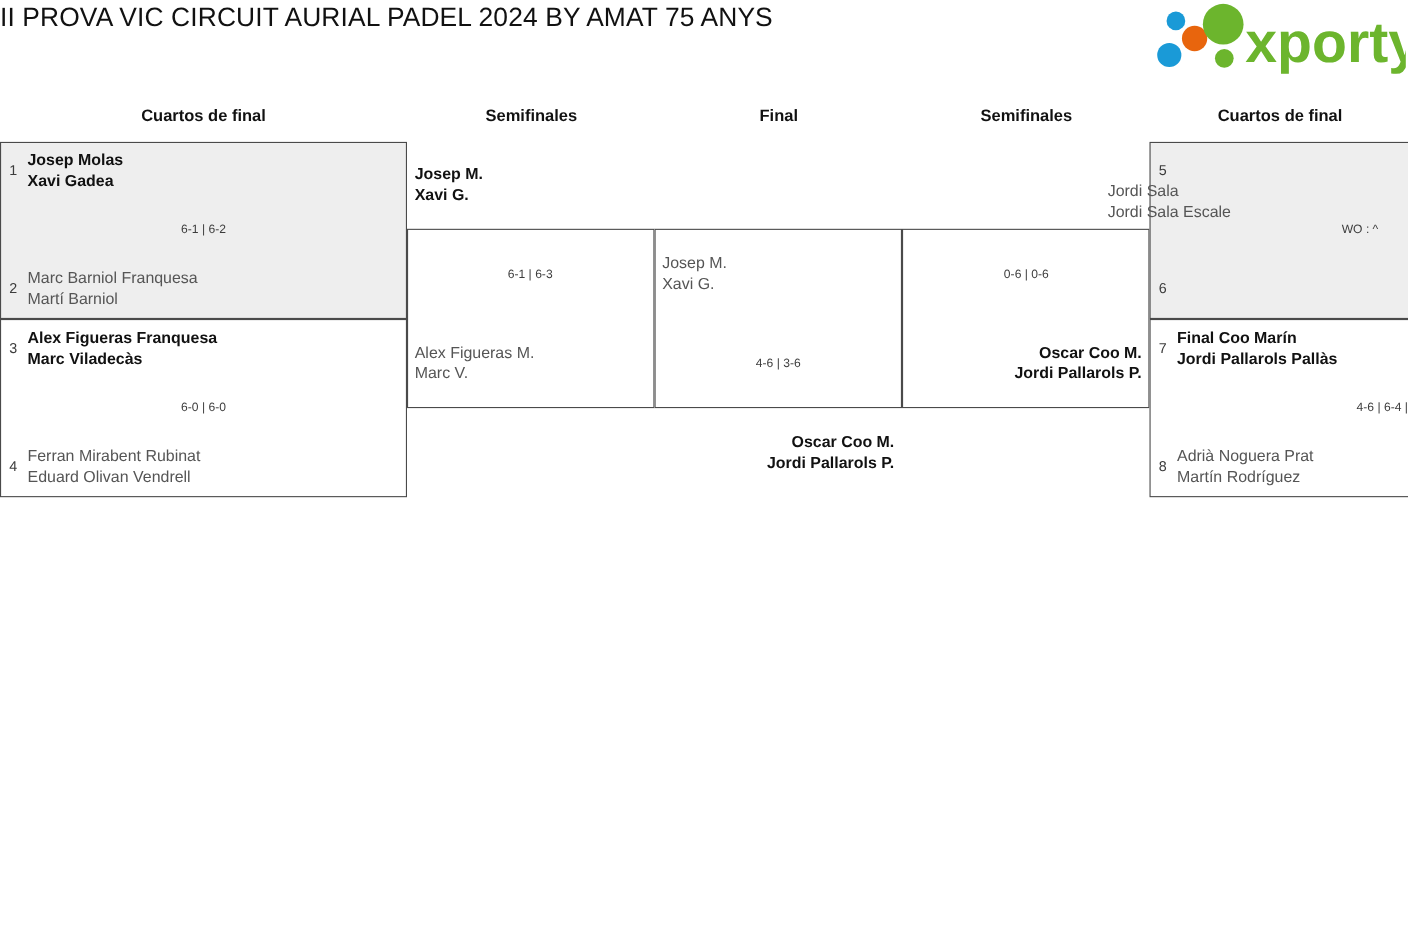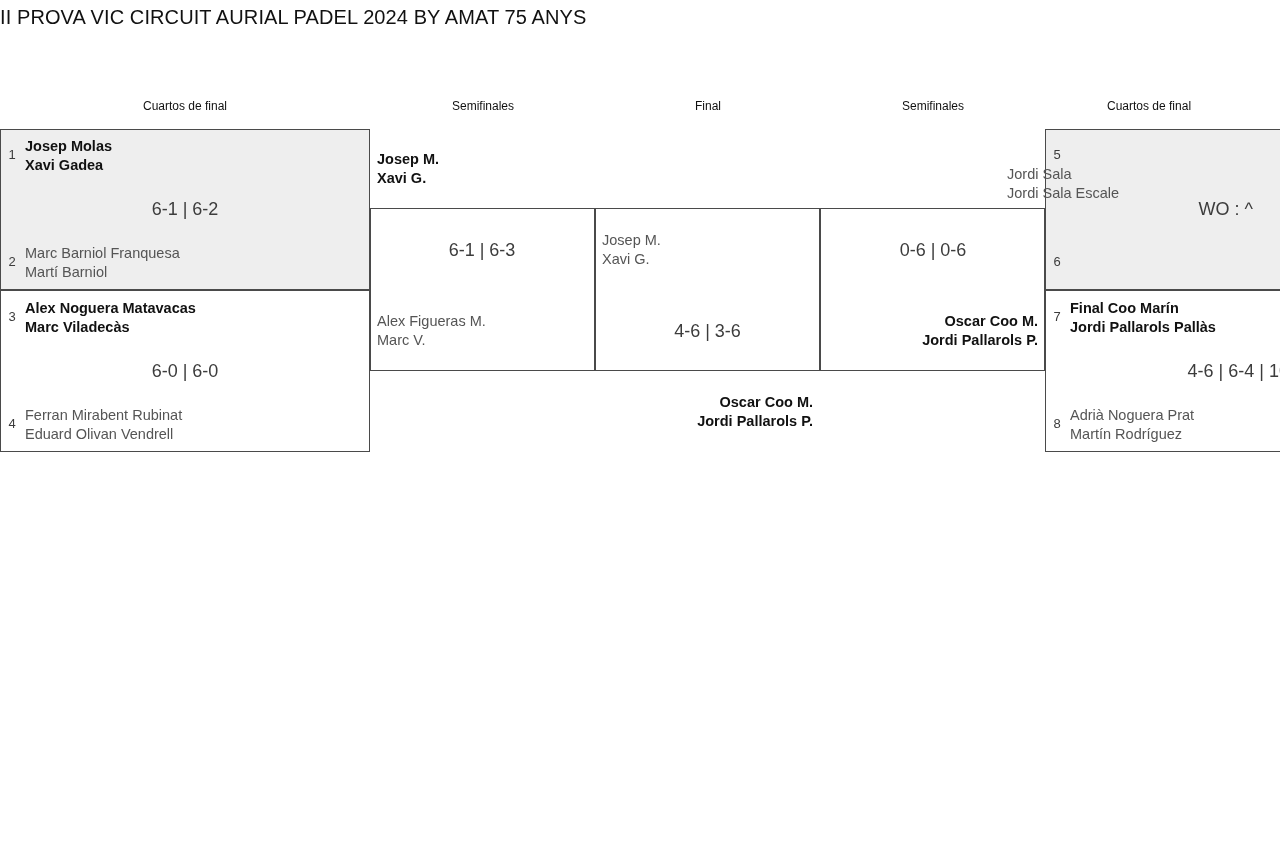--- a/index.html
+++ b/index.html
@@ -22,21 +22,21 @@
     position: absolute;
     left: 0; top: 0;
     width: 1280px; height: 72px;
   }
   .title-block {
     position: absolute;
     left: 0; top: 2px;
     width: 900px;
   }
   .title-line1 {
-    font-size: 20px;
+    font-size: 24px;
     font-weight: 400;
     letter-spacing: 0.1px;
     line-height: 30px;
     color: #111111;
     white-space: nowrap;
   }
   .title-line2 {
     font-size: 24px;
     font-weight: 400;
     letter-spacing: 0.1px;
@@ -50,22 +50,22 @@
     position: absolute;
     right: 2px; top: 3px;
     width: 232px; height: 66px;
   }
   .logo svg { display: block; }
 
   
   .round-head {
     position: absolute;
     top: 96px;
-    font-size: 12px;
-    font-weight: 400;
+    font-size: 15px;
+    font-weight: 700;
     color: #111111;
     text-align: center;
     white-space: nowrap;
     line-height: 20px;
   }
 
   
   .box {
     position: absolute;
     border: 1px solid #4a4a4a;
@@ -92,36 +92,50 @@
     color: #3c3c3c;
     font-weight: 400;
     line-height: 16px;
     text-align: center;
     width: 16px;
   }
 
   
   .score {
     position: absolute;
-    font-size: 18px;
+    font-size: 11px;
     color: #3c3c3c;
     line-height: 19px;
     white-space: nowrap;
   }
   .score.center { text-align: center; }
   .score.right-al { text-align: right; }
 </style>
 </head>
 <body>
 
 <div class="header">
   <div class="title-block">
     <div class="title-line1">II PROVA VIC CIRCUIT AURIAL PADEL 2024 BY AMAT 75 ANYS</div>
   </div>
 
+  <div class="logo">
+    <svg width="232" height="66" viewBox="0 0 232 66" xmlns="http://www.w3.org/2000/svg" aria-label="xporty">
+      <g>
+        <circle cx="23" cy="16" r="8.5" fill="#1a9ad7"></circle>
+        <circle cx="17" cy="47" r="11" fill="#1a9ad7"></circle>
+        <circle cx="40" cy="32" r="11.5" fill="#e8650d"></circle>
+        <circle cx="66" cy="19" r="18.5" fill="#6cb52d"></circle>
+        <circle cx="67" cy="50" r="8.5" fill="#6cb52d"></circle>
+      </g>
+      <g fill="#6cb52d" font-family="Liberation Sans, sans-serif" font-size="52" font-weight="700">
+        <text x="86" y="53">xporty</text>
+      </g>
+    </svg>
+  </div>
 </div>
 
 <div class="round-head" style="left:60px; width:250px;">Cuartos de final</div>
 <div class="round-head" style="left:358px; width:250px;">Semifinales</div>
 <div class="round-head" style="left:583px; width:250px;">Final</div>
 <div class="round-head" style="left:808px; width:250px;">Semifinales</div>
 <div class="round-head" style="left:1107px; width:250px; text-align:left;">Cuartos de final</div>
 
 <div class="box shaded" style="left:0px; top:129px; width:370px; height:161px;"></div>
 <div class="box" style="left:0px; top:290px; width:370px; height:162px;"></div>
@@ -133,21 +147,21 @@
 </div>
 <div class="score center" style="left:60px; top:200px; width:250px;">6-1 | 6-2</div>
 <div class="seed" style="left:4px; top:254px;">2</div>
 <div class="team loser" style="left:25px; top:244px;">
   <span class="l1">Marc Barniol Franquesa</span>
   <span class="l2">Martí Barniol</span>
 </div>
 
 <div class="seed" style="left:4px; top:309px;">3</div>
 <div class="team winner" style="left:25px; top:299px;">
-  <span class="l1">Alex Noguera Matavacas</span>
+  <span class="l1">Alex Figueras Franquesa</span>
   <span class="l2">Marc Viladecàs</span>
 </div>
 <div class="score center" style="left:60px; top:362px; width:250px;">6-0 | 6-0</div>
 <div class="seed" style="left:4px; top:416px;">4</div>
 <div class="team loser" style="left:25px; top:406px;">
   <span class="l1">Ferran Mirabent Rubinat</span>
   <span class="l2">Eduard Olivan Vendrell</span>
 </div>
 
 <div class="box" style="left:370px; top:208px; width:225px; height:163px;"></div>

